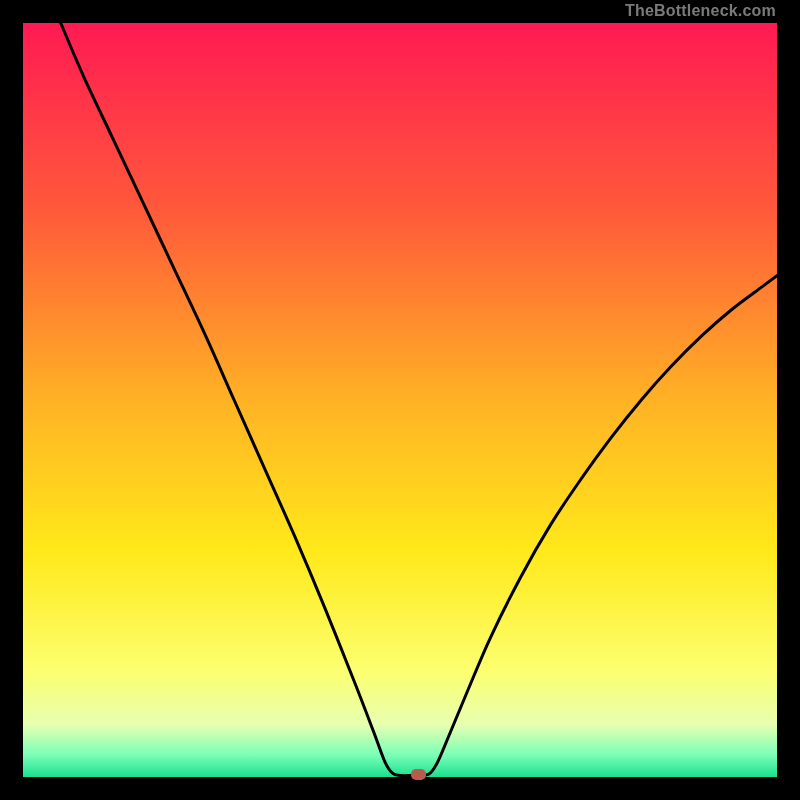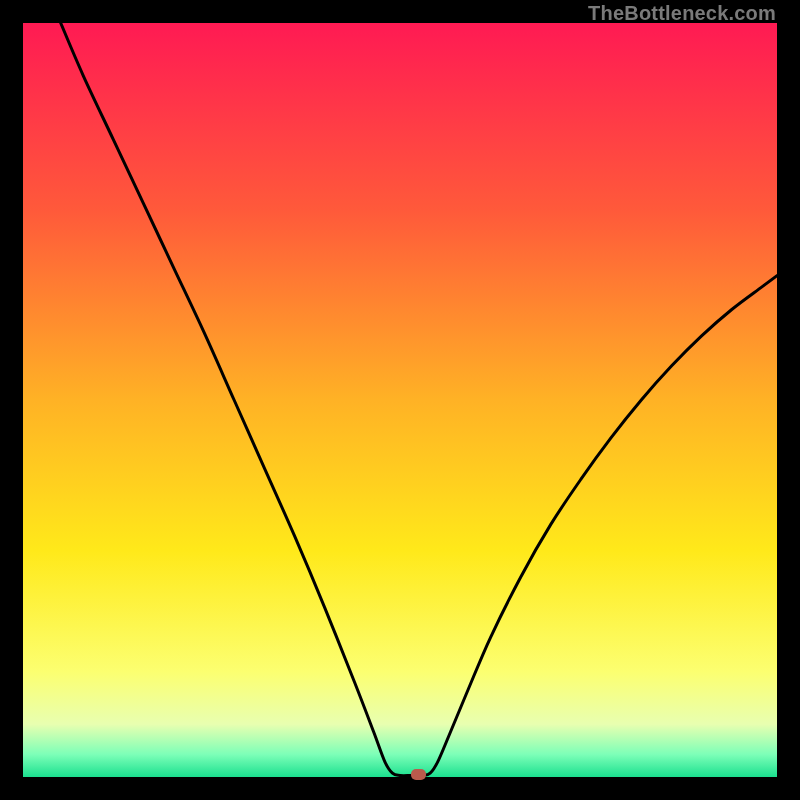--- a/index.html
+++ b/index.html
@@ -35,21 +35,21 @@
     left: 0;
     top: 0;
     width: 754px;
     height: 754px;
   }
   .watermark {
     position: absolute;
     top: 2px;
     right: 24px;
     font-family: Arial, Helvetica, sans-serif;
-    font-size: 20px;
+    font-size: 16px;
     font-weight: 600;
     color: #7a7a7a;
     letter-spacing: 0.2px;
   }
   .dot {
     position: absolute;
     width: 15px;
     height: 11px;
     background: #ba5a4c;
     border-radius: 5px;

